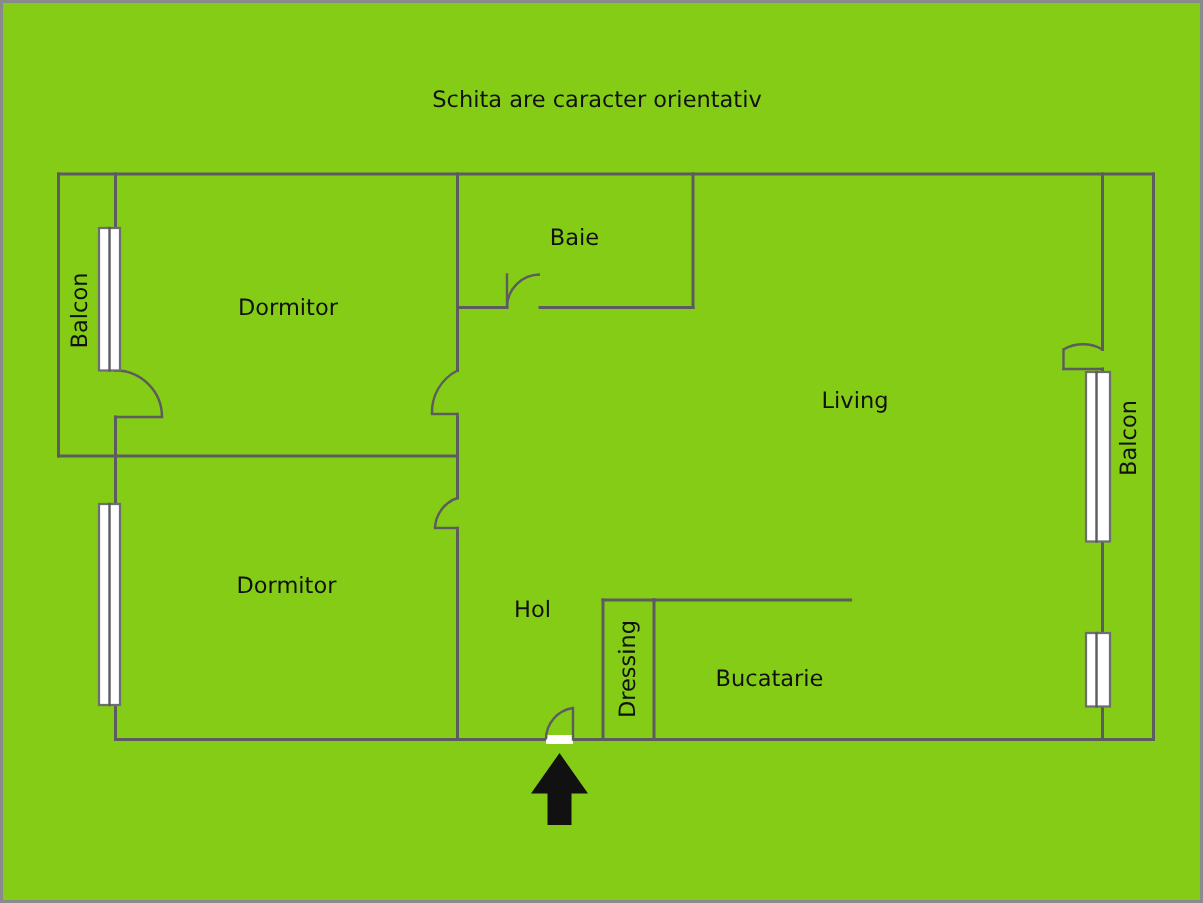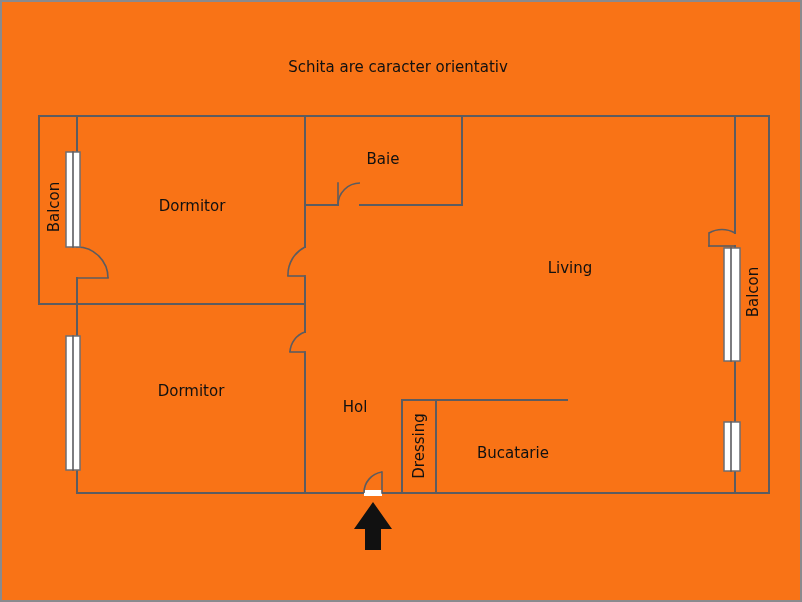--- a/index.html
+++ b/index.html
@@ -15,21 +15,21 @@
     overflow: hidden;
   }
   #frame {
     position: absolute;
     left: 0;
     top: 0;
     width: 802px;
     height: 602px;
     box-sizing: border-box;
     border: 2px solid #8a8a8e;
-    background: #f97316;
+    background: #84cc16;
   }
   #plan-svg {
     position: absolute;
     left: 0;
     top: 0;
     display: block;
   }
   .room-label {
     font-family: "DejaVu Sans", sans-serif;
     font-size: 15px;

